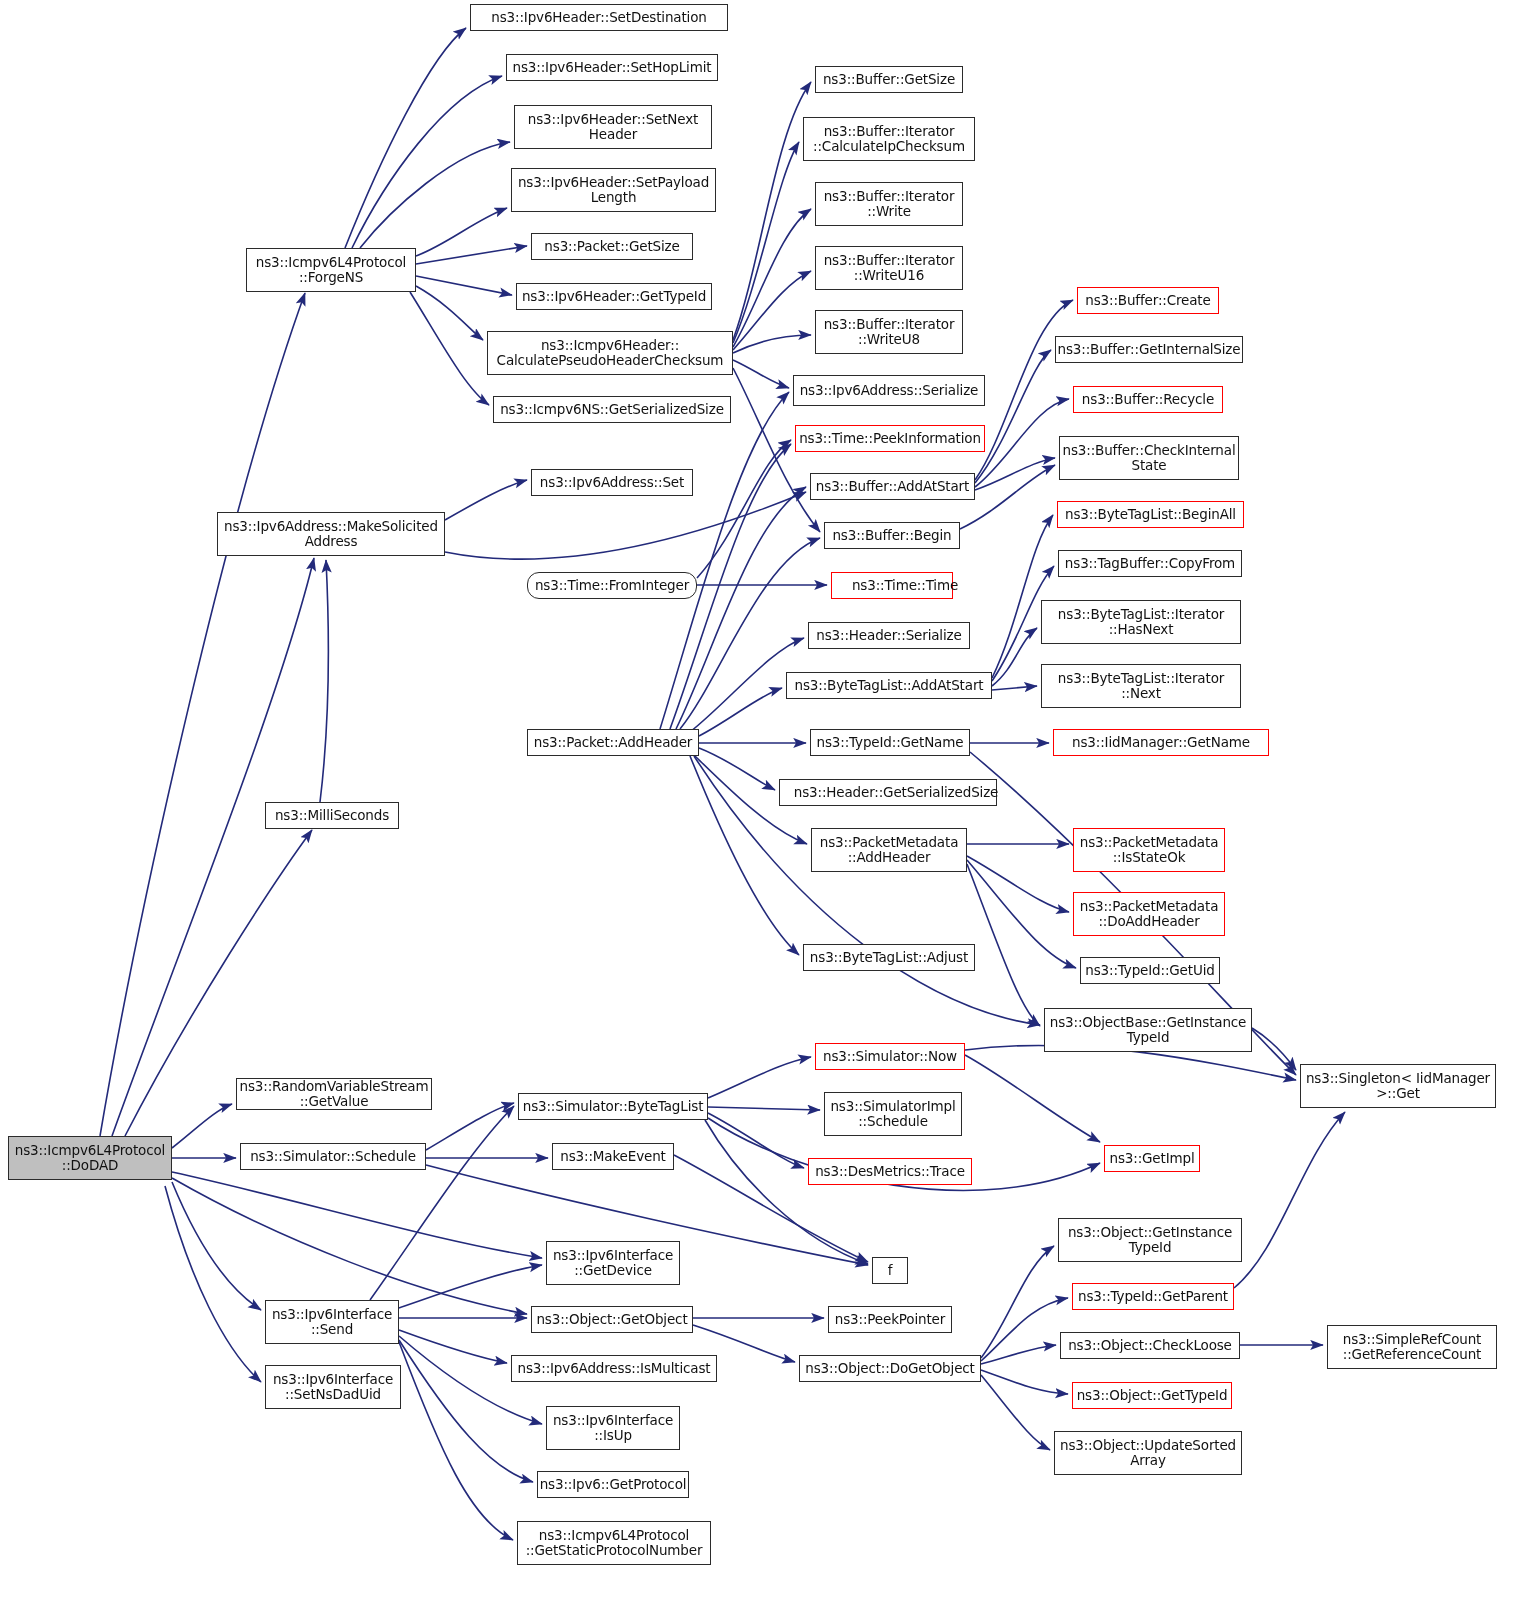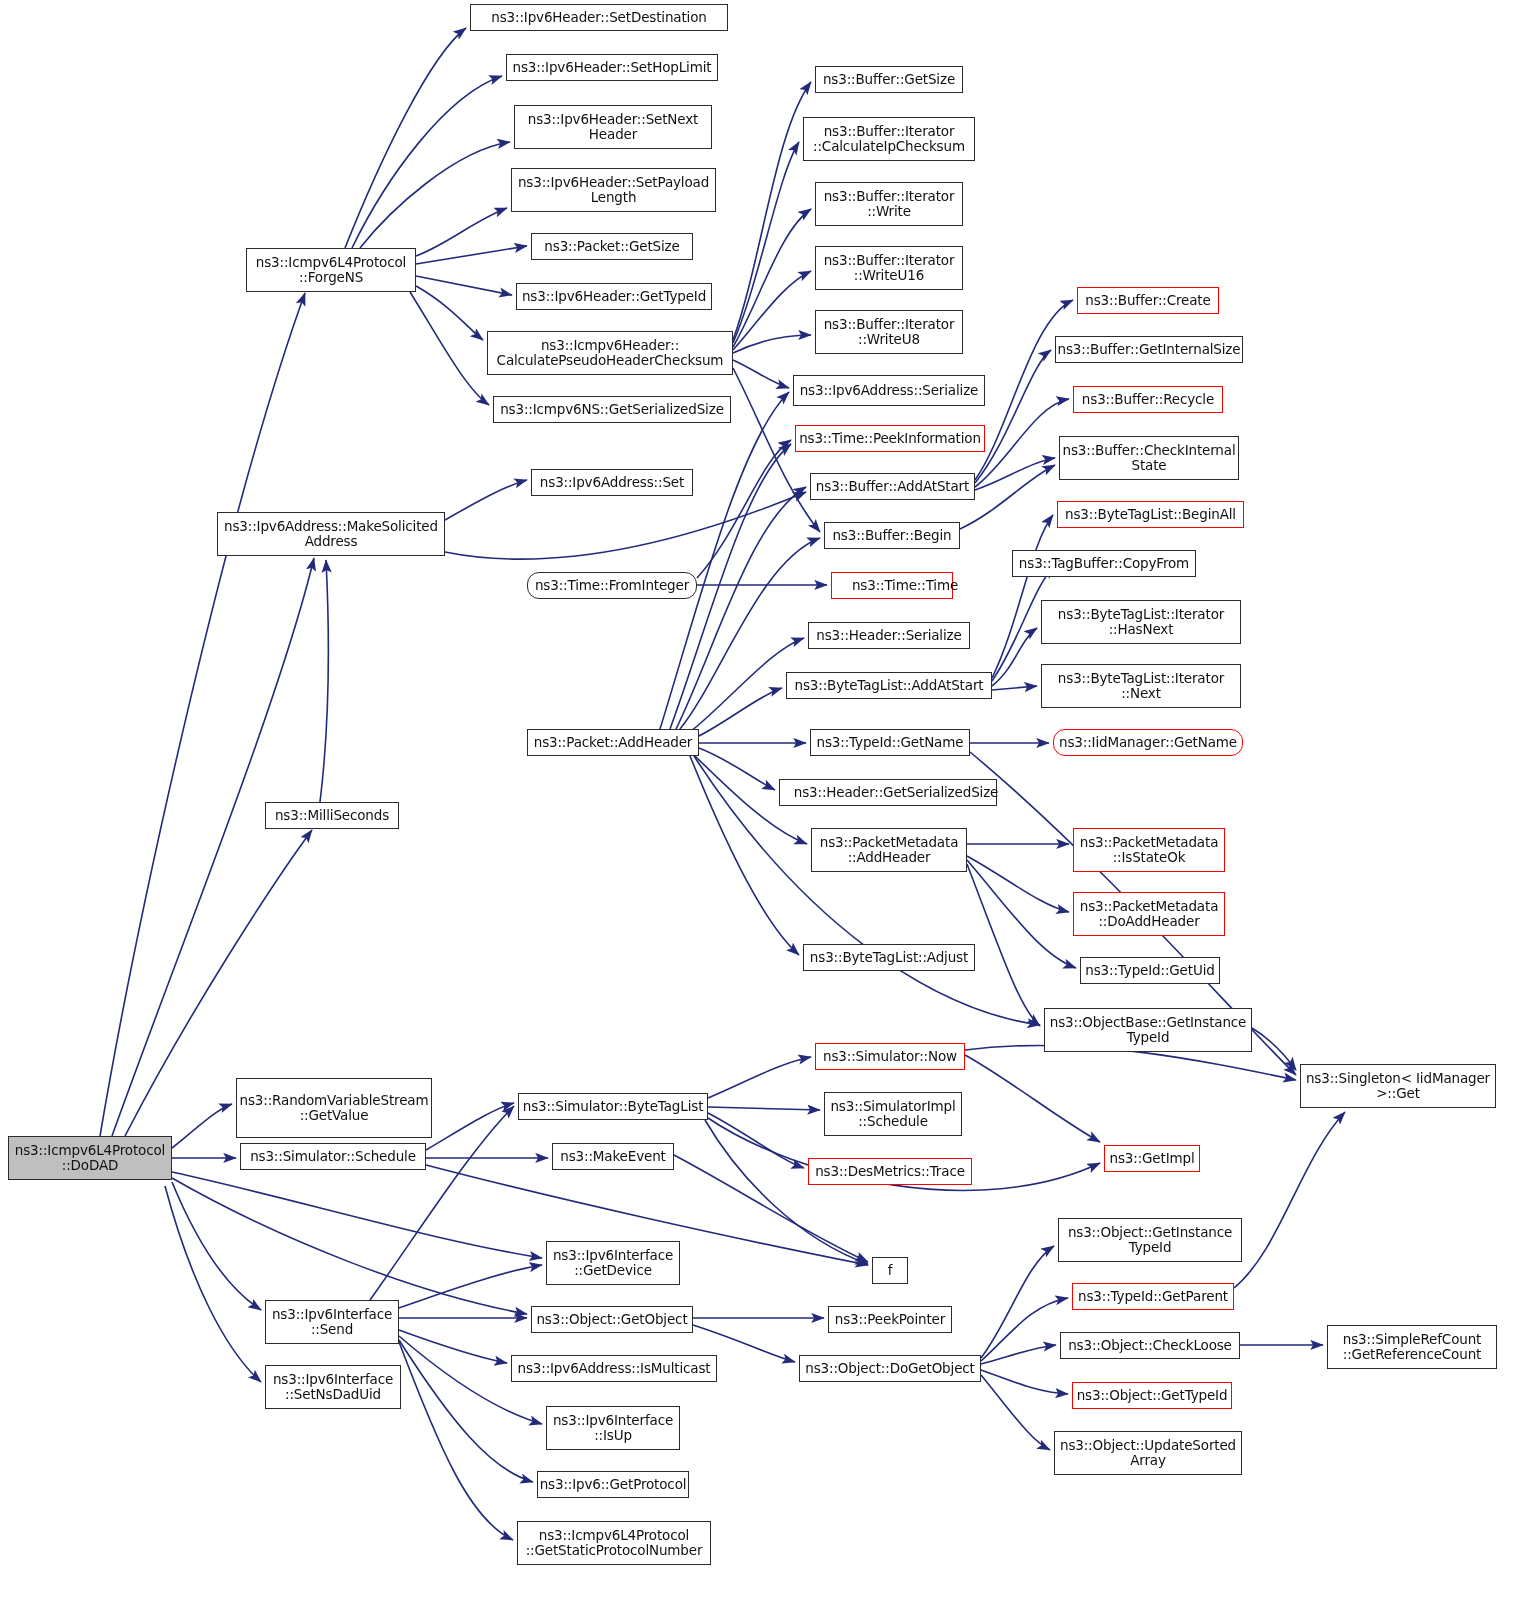--- a/index.html
+++ b/index.html
@@ -223,50 +223,50 @@
       <div class="node red" style="left: 1073px; top: 386px; width: 150px; height: 27px;">
         <span>ns3::Buffer::Recycle</span>
       </div>
       <div class="node" style="left: 1059px; top: 436px; width: 180px; height: 44px;">
         <span>ns3::Buffer::CheckInternal
 State</span>
       </div>
       <div class="node red" style="left: 1057px; top: 501px; width: 187px; height: 27px;">
         <span>ns3::ByteTagList::BeginAll</span>
       </div>
-      <div class="node" style="left: 1012px; top: 550px; width: 184px; height: 27px;">
+      <div class="node" style="left: 1058px; top: 550px; width: 184px; height: 27px;">
         <span>ns3::TagBuffer::CopyFrom</span>
       </div>
       <div class="node" style="left: 1041px; top: 600px; width: 200px; height: 44px;">
         <span>ns3::ByteTagList::Iterator
 ::HasNext</span>
       </div>
       <div class="node" style="left: 1041px; top: 664px; width: 200px; height: 44px;">
         <span>ns3::ByteTagList::Iterator
 ::Next</span>
       </div>
-      <div class="node red" style="left: 1053px; top: 729px; width: 190px; height: 27px; border-radius: 12px;">
+      <div class="node red" style="left: 1053px; top: 729px; width: 216px; height: 27px;">
         <span>ns3::IidManager::GetName</span>
       </div>
       <div class="node red" style="left: 1073px; top: 828px; width: 152px; height: 44px;">
         <span>ns3::PacketMetadata
 ::IsStateOk</span>
       </div>
       <div class="node red" style="left: 1073px; top: 892px; width: 152px; height: 44px;">
         <span>ns3::PacketMetadata
 ::DoAddHeader</span>
       </div>
       <div class="node" style="left: 1080px; top: 957px; width: 140px; height: 27px;">
         <span>ns3::TypeId::GetUid</span>
       </div>
       <div class="node" style="left: 1044px; top: 1008px; width: 208px; height: 44px;">
         <span>ns3::ObjectBase::GetInstance
 TypeId</span>
       </div>
-      <div class="node" style="left: 236px; top: 1078px; width: 196px; height: 60px;">
+      <div class="node" style="left: 236px; top: 1078px; width: 196px; height: 32px;">
         <span>ns3::RandomVariableStream
 ::GetValue</span>
       </div>
       <div class="node" style="left: 240px; top: 1143px; width: 186px; height: 27px;">
         <span>ns3::Simulator::Schedule</span>
       </div>
       <div class="node" style="left: 518px; top: 1093px; width: 190px; height: 27px;">
         <span>ns3::Simulator::ByteTagList</span>
       </div>
       <div class="node" style="left: 552px; top: 1143px; width: 122px; height: 27px;">

